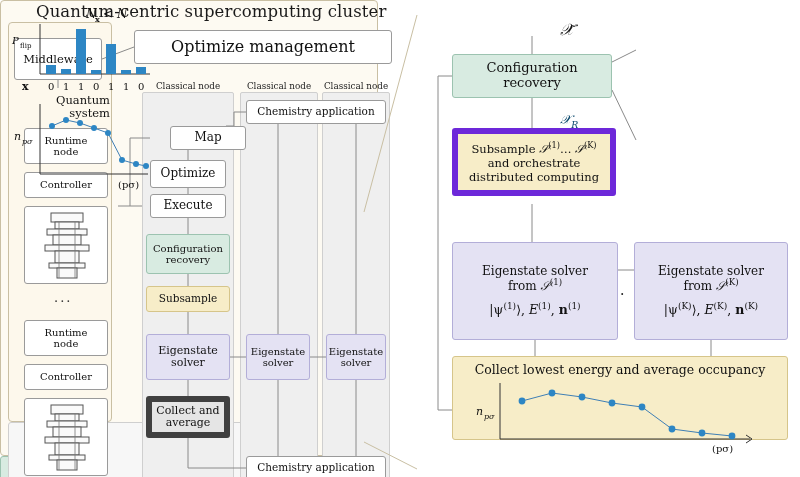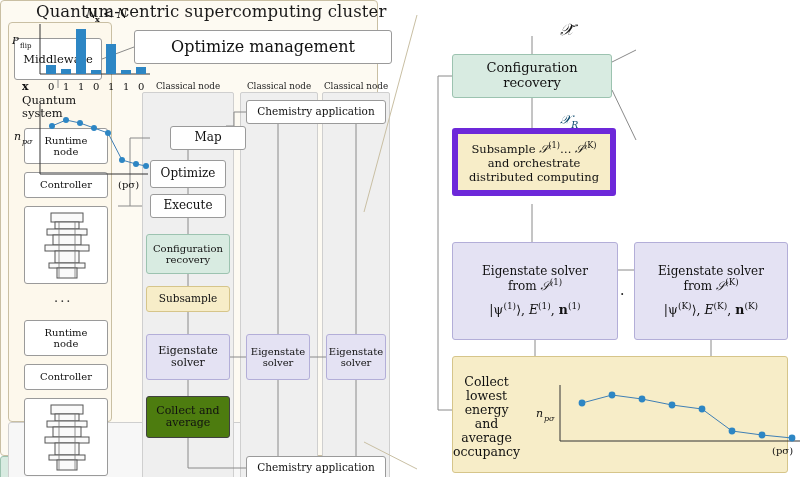--- a/index.html
+++ b/index.html
@@ -59,21 +59,21 @@
 
   
   #quantum-system {
     left: 6px; top: 66px; width: 104px; height: 400px;
     background: #fdf8ec;
     border: 1px solid #c9bfa3;
     border-radius: 4px;
   }
   #quantum-label {
     left: 14px; top: 72px; width: 88px;
-    font-size: 11.5px; text-align: left; line-height: 1.12;
+    font-size: 11.5px; text-align: right; line-height: 1.12;
     color: #111;
   }
   .qs-box {
     font-size: 10px;
     background: #ffffff;
   }
   #runtime-node-1 { left: 16px; top: 106px; width: 84px; height: 36px; }
   #controller-1  { left: 16px; top: 150px; width: 84px; height: 26px; }
   #runtime-node-2 { left: 16px; top: 298px; width: 84px; height: 36px; }
   #controller-2  { left: 16px; top: 342px; width: 84px; height: 26px; }
@@ -150,21 +150,21 @@
     background: #f7edc8; border: 1px solid #d6c58a;
     font-size: 10.5px;
   }
   #eigen-left {
     left: 138px; top: 312px; width: 84px; height: 46px;
     background: #e4e2f3; border: 1px solid #b3aed8;
     font-size: 11px;
   }
   #collect-left {
     left: 138px; top: 374px; width: 84px; height: 42px;
-    background: #4d7c0f; border: 1px solid #404040;
+    background: #e5e5e5; border: 6px solid #404040;
     font-size: 11px;
   }
   #eigen-col2 {
     left: 238px; top: 312px; width: 64px; height: 46px;
     background: #e4e2f3; border: 1px solid #b3aed8;
     font-size: 10px;
   }
   #eigen-col3 {
     left: 318px; top: 312px; width: 60px; height: 46px;
     background: #e4e2f3; border: 1px solid #b3aed8;
@@ -210,23 +210,23 @@
     left: 634px; top: 242px; width: 154px; height: 98px;
     background: #e4e2f3; border: 1px solid #b3aed8;
     flex-direction: column;
     font-size: 11.5px;
   }
   #eigen-dots {
     left: 620px; top: 286px;
     font-size: 14px; color: #222; letter-spacing: 2px;
   }
   #collect-r {
-    left: 452px; top: 356px; width: 336px; height: 117px;
+    left: 452px; top: 356px; width: 336px; height: 84px;
     background: #f7edc8; border: 1px solid #d6c58a;
-    flex-direction: row; justify-content: flex-start;
+    flex-direction: column; justify-content: flex-start;
     padding-top: 6px;
     font-size: 12.5px;
   }
 
   
   #green-inset {
     left: 636px; top: 24px; width: 156px; height: 196px;
     background: #d8ebe1; border: 1px solid #9cc3b0;
     border-radius: 3px;
   }

